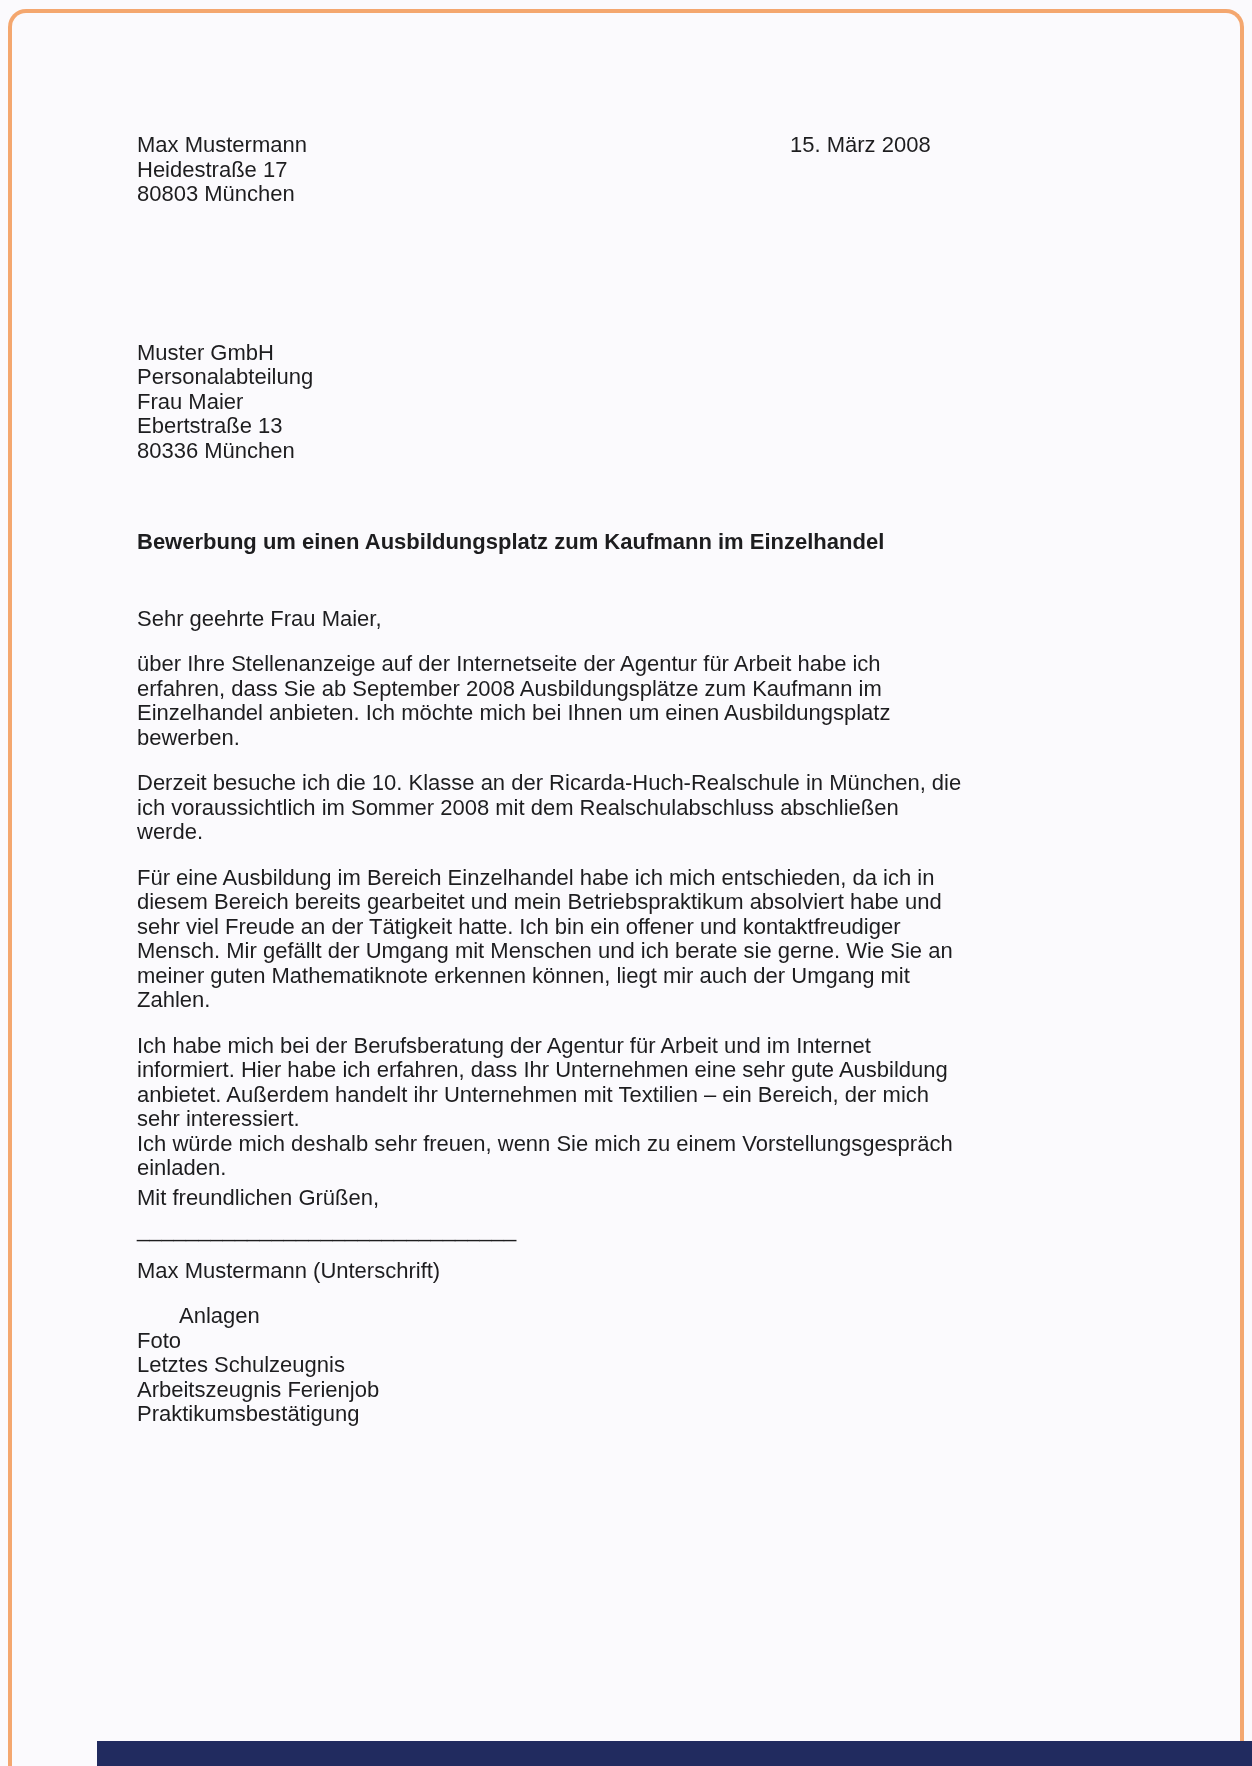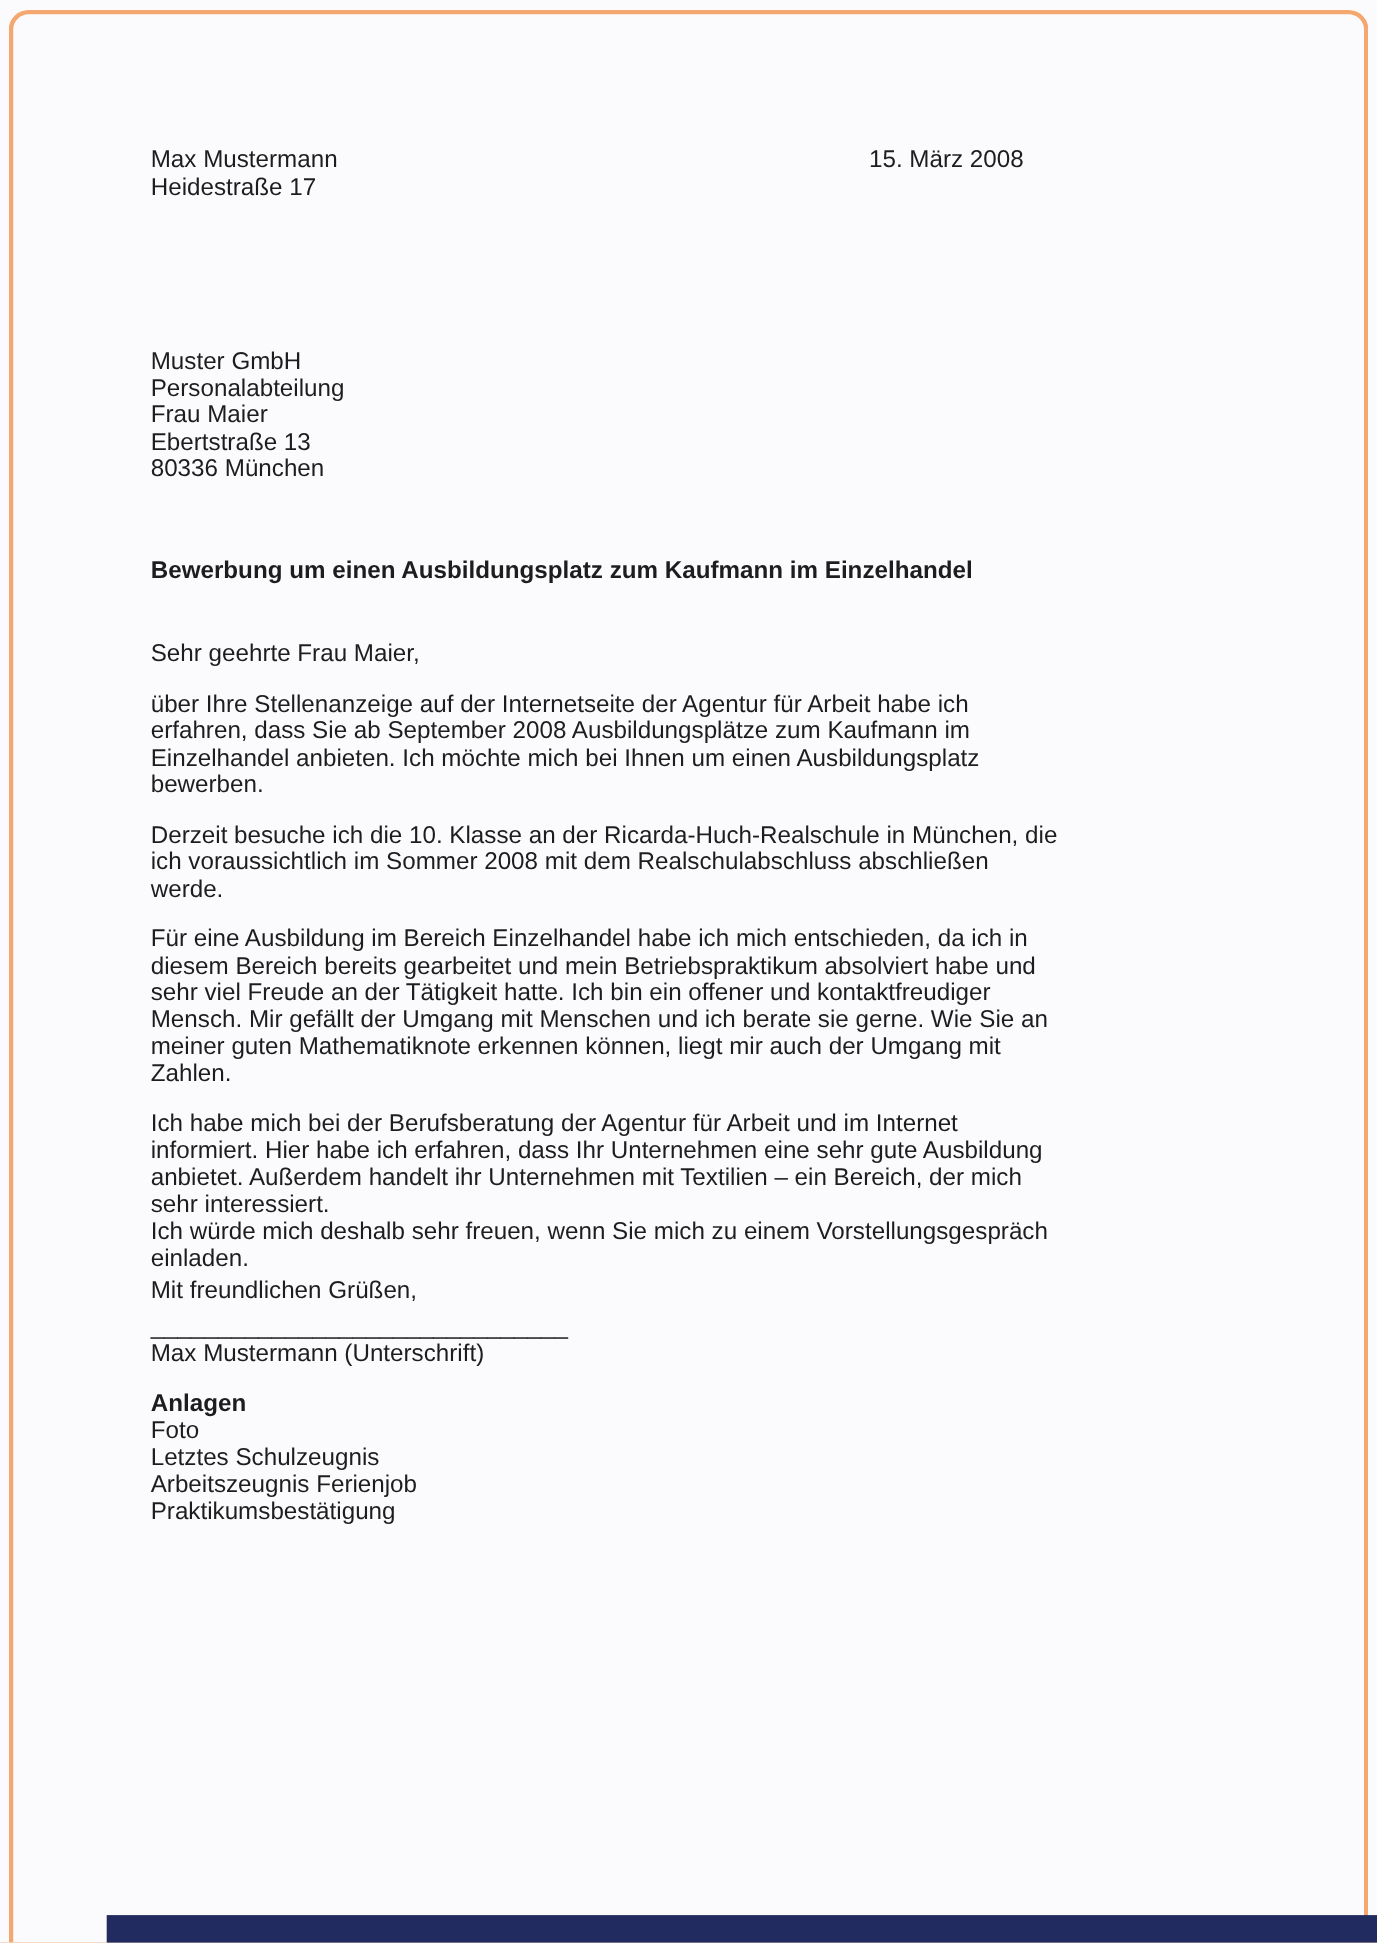--- a/index.html
+++ b/index.html
@@ -71,40 +71,42 @@
   }
   .closing {
     margin-top: 5px;
   }
   .signature-line {
     margin-top: 8px;
     letter-spacing: 0;
     white-space: nowrap;
   }
   .signature-name {
-    margin-top: 0;
+    margin-top: 16px;
   }
   .anlagen-block {
     margin-top: 21px;
   }
   .anlagen-heading {
-    font-weight: bold;
+    font-weight: normal;
+    margin-left: 42px;
   }
 </style>
 </head>
 <body>
 
 <div class="frame"></div>
 <div class="footer-bar"></div>
 
 <div class="letter">
 
   <div class="sender-block">
     <div>Max Mustermann</div>
     <div>Heidestraße 17</div>
+    <div>80803 München</div>
     <div class="date">15. März 2008</div>
   </div>
 
   <div class="recipient-block">
     <div>Muster GmbH</div>
     <div>Personalabteilung</div>
     <div>Frau Maier</div>
     <div>Ebertstraße 13</div>
     <div>80336 München</div>
   </div>

